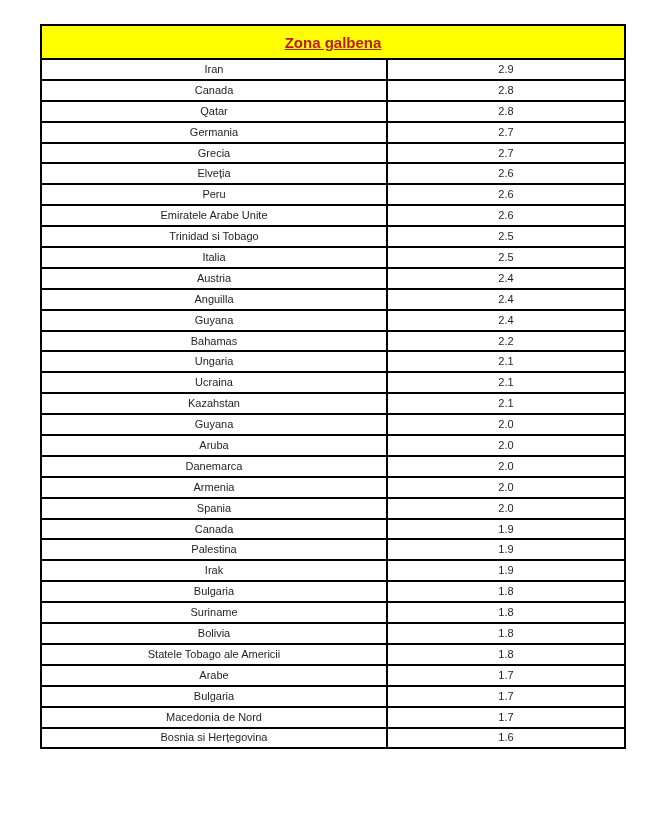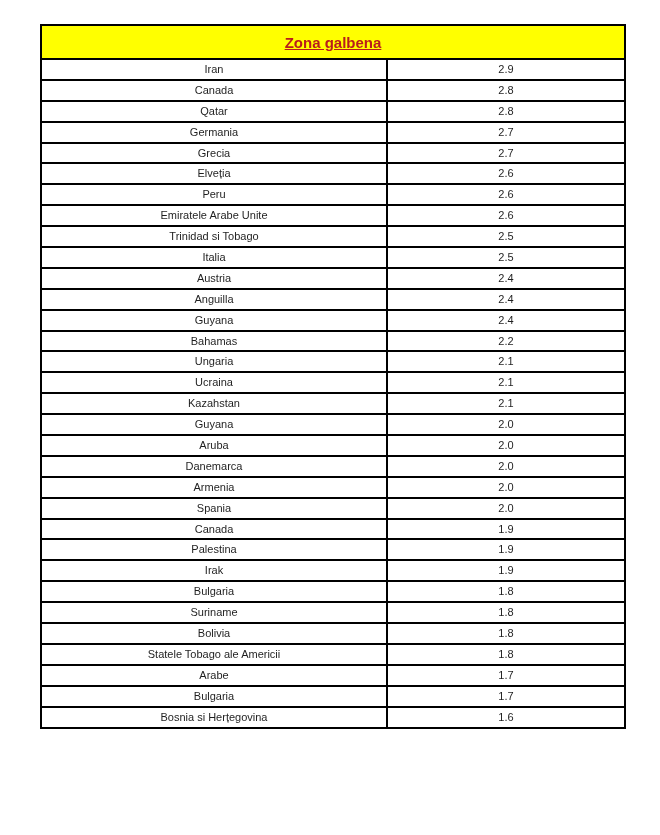--- a/index.html
+++ b/index.html
@@ -209,20 +209,24 @@
   <tr>
     <td class="country-cell">Arabe</td>
     <td class="value-cell">1.7</td>
   </tr>
 
   <tr>
     <td class="country-cell">Bulgaria</td>
     <td class="value-cell">1.7</td>
   </tr>
 
+  <tr>
+    <td class="country-cell">Macedonia de Nord</td>
+    <td class="value-cell">1.7</td>
+  </tr>
 
   <tr>
     <td class="country-cell">Bosnia si Herțegovina</td>
     <td class="value-cell">1.6</td>
   </tr>
 
 </tbody>
   </table>
 </div>
 

